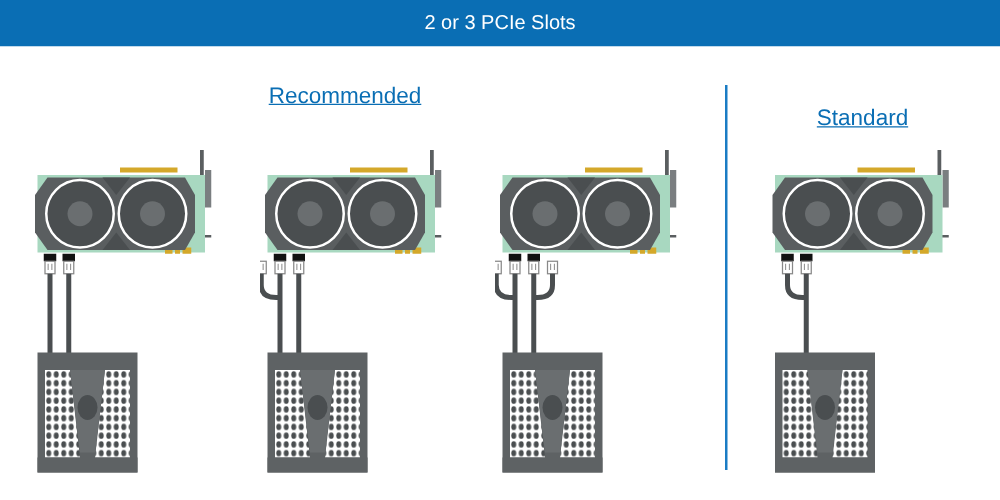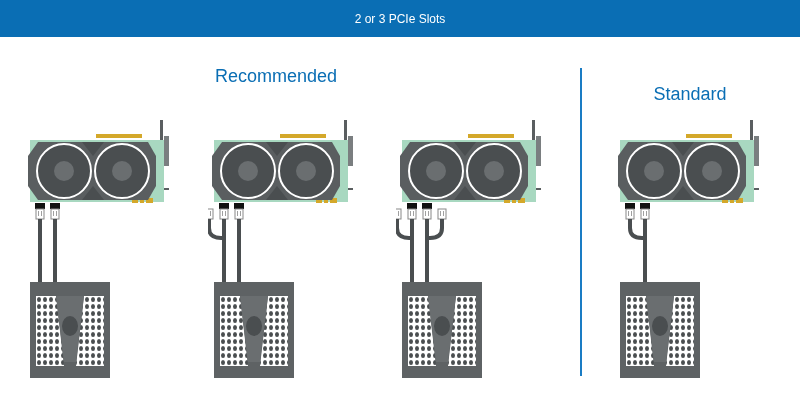--- a/index.html
+++ b/index.html
@@ -1,18 +1,18 @@
 <!DOCTYPE html>
 <html><head>
 <meta charset="utf-8">
 <style>
   html, body { margin:0; padding:0; }
   body { width:800px; height:400px; background:#ffffff; position:relative; overflow:hidden; font-family:"Liberation Sans", sans-serif; }
-  .header { position:absolute; left:0; top:0; width:800px; height:37px; background:#0a6eb4; color:#fff; font-size:12px; display:flex; align-items:center; justify-content:center; }
-  .section-label { position:absolute; color:#0a6eb4; font-size:18px; text-align:center; }
+  .header { position:absolute; left:0; top:0; width:800px; height:37px; background:#0a6eb4; color:#fff; font-size:16px; display:flex; align-items:center; justify-content:center; }
+  .section-label { position:absolute; color:#0a6eb4; font-size:18px; text-align:center;text-decoration:underline; }
   .divider { position:absolute; left:580px; top:68px; width:2px; height:308px; background:#1a7cc4; }
   .config { position:absolute; top:120px; }
   svg { display:block; }
 </style>
 </head>
 <body>
 
 <div class="header">
   <span>2 or 3 PCIe Slots</span>
 </div>

